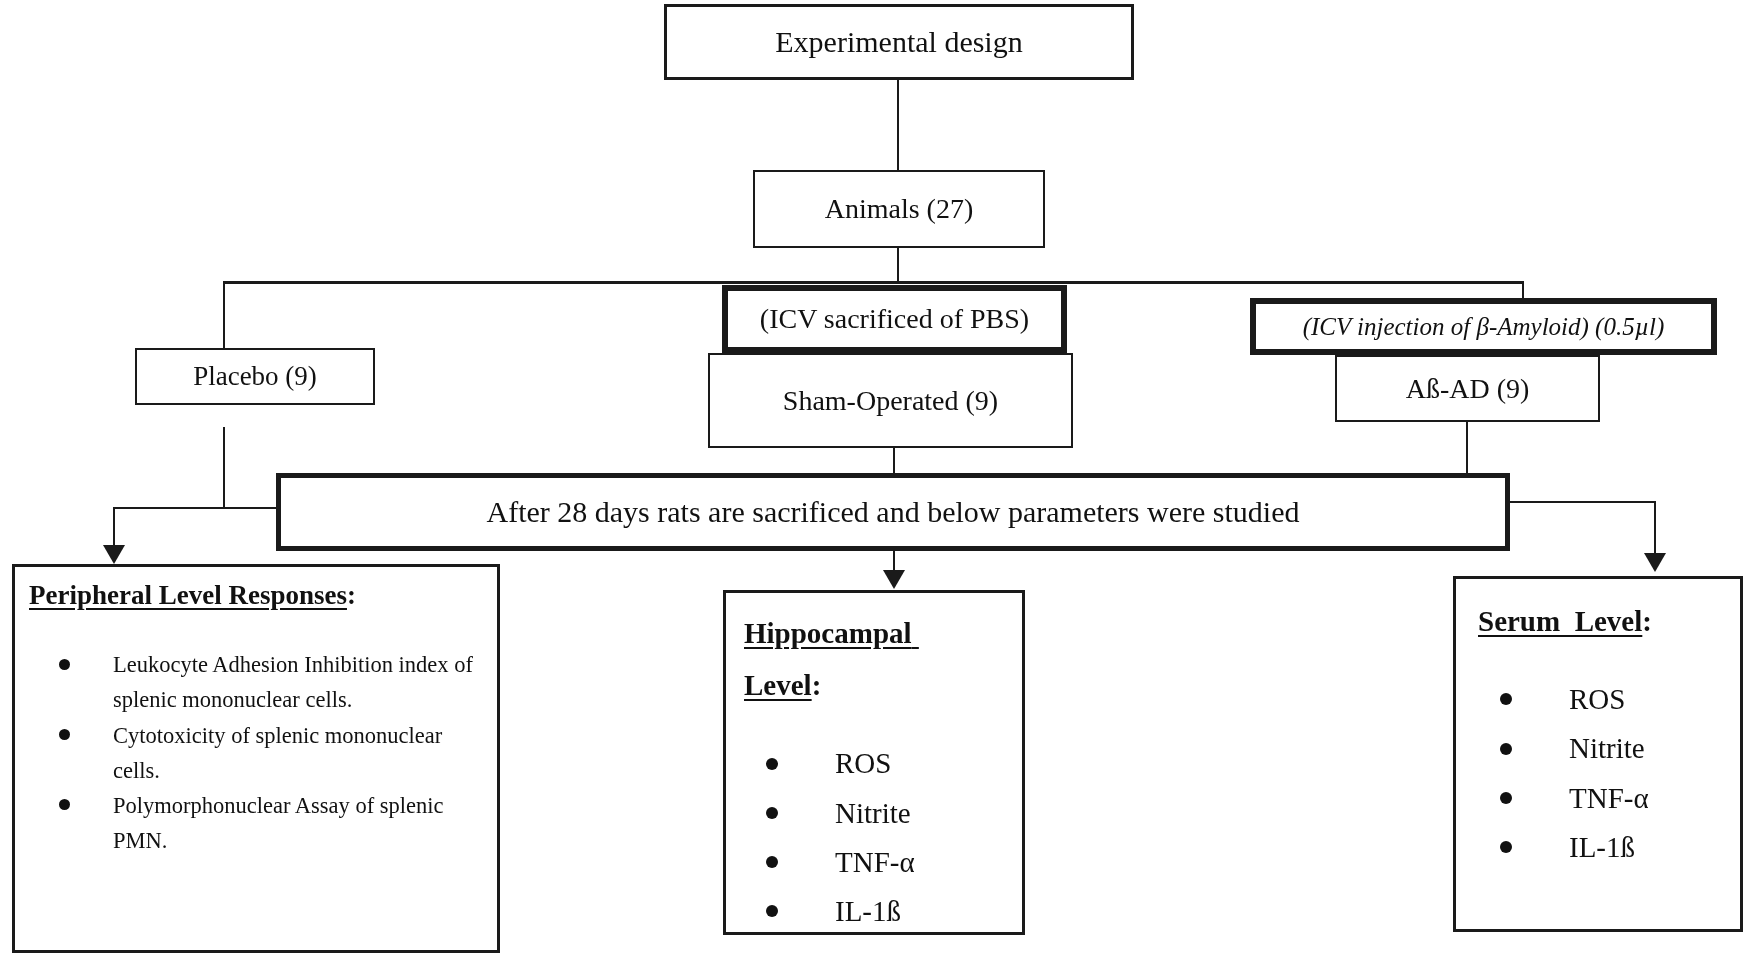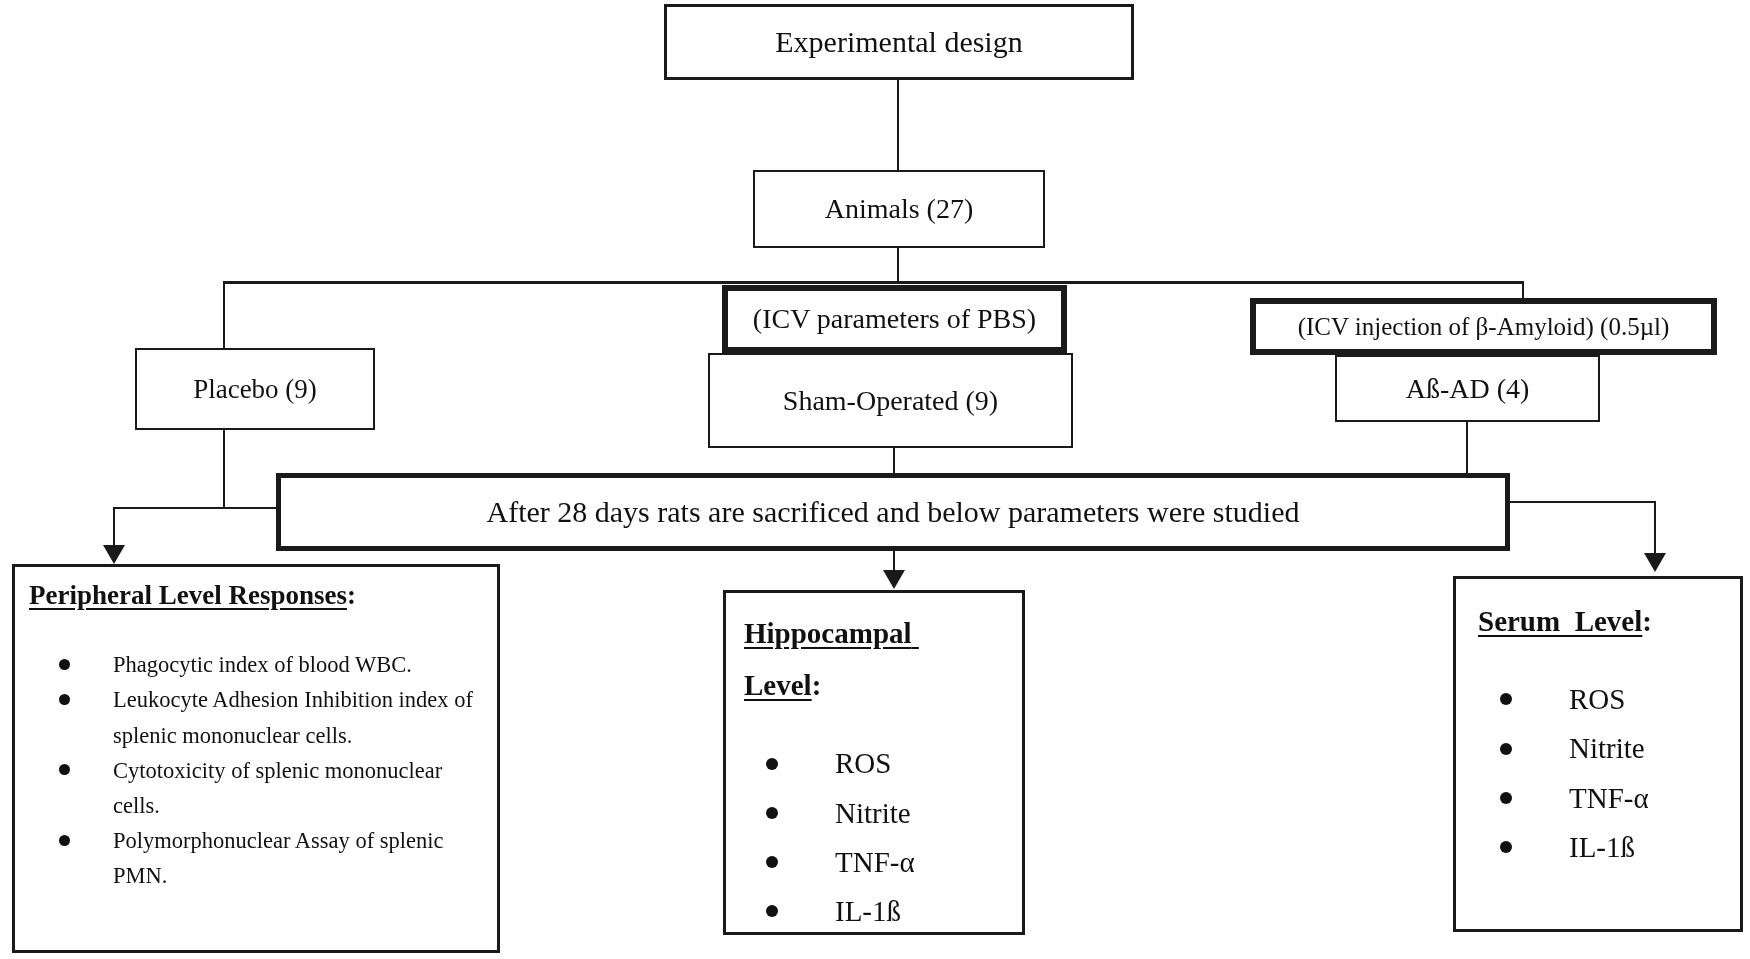--- a/index.html
+++ b/index.html
@@ -83,50 +83,49 @@
   <div class="arrowhead" style="left:1644px;top:553px;"></div>
 
   <div class="box b" style="left:664px;top:4px;width:470px;height:76px;font-size:30px;border-width:3px;">
     <span>Experimental design</span>
   </div>
 
   <div class="box b" style="left:753px;top:170px;width:292px;height:78px;font-size:28px;">
     <span>Animals (27)</span>
   </div>
 
-  <div class="box b" style="left:135px;top:348px;width:240px;height:82px;font-size:27px;">
+  <div class="box b" style="left:135px;top:348px;width:240px;height:57px;font-size:27px;">
     <span>Placebo (9)</span>
   </div>
 
   <div class="box thick" style="left:722px;top:285px;width:345px;height:68px;font-size:28px;">
-    <span>(ICV parameters of PBS)</span>
+    <span>(ICV sacrificed of PBS)</span>
   </div>
 
   <div class="box b" style="left:708px;top:353px;width:365px;height:95px;font-size:28px;">
     <span>Sham-Operated (9)</span>
   </div>
 
-  <div class="box thick" style="left:1250px;top:298px;width:467px;height:57px;font-size:25px;">
+  <div class="box thick" style="left:1250px;top:298px;width:467px;height:57px;font-size:25px;font-style:italic;">
     <span>(ICV injection of β-Amyloid) (0.5µl)</span>
   </div>
 
   <div class="box b" style="left:1335px;top:355px;width:265px;height:67px;font-size:28px;">
-    <span>Aß-AD (4)</span>
+    <span>Aß-AD (9)</span>
   </div>
 
   <div class="box banner" style="left:276px;top:473px;width:1234px;height:78px;font-size:30px;">
     <span>After 28 days rats are sacrificed and below parameters were studied</span>
   </div>
 
   <div id="peripheral-box" class="outcome" style="left:12px;top:564px;width:488px;height:389px;">
     <div class="outcome-title">
       <span class="u">Peripheral Level Responses</span><span>:</span>
     </div>
     <ul class="outcome-list">
-      <li>Phagocytic index of blood WBC.</li>
       <li>Leukocyte Adhesion Inhibition index of splenic mononuclear cells.</li>
       <li>Cytotoxicity of splenic mononuclear cells.</li>
       <li>Polymorphonuclear Assay of splenic PMN.</li>
     </ul>
   </div>
 
   <div id="hippocampal-box" class="outcome outcome-lg" style="left:723px;top:590px;width:302px;height:345px;">
     <div class="outcome-title">
       <span class="u">Hippocampal Level</span><span>:</span>
     </div>

